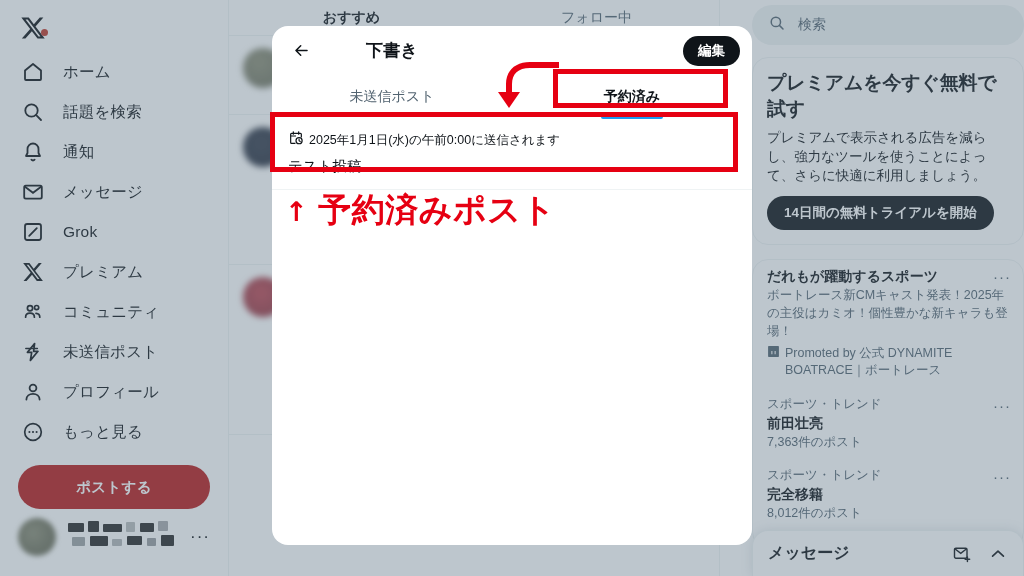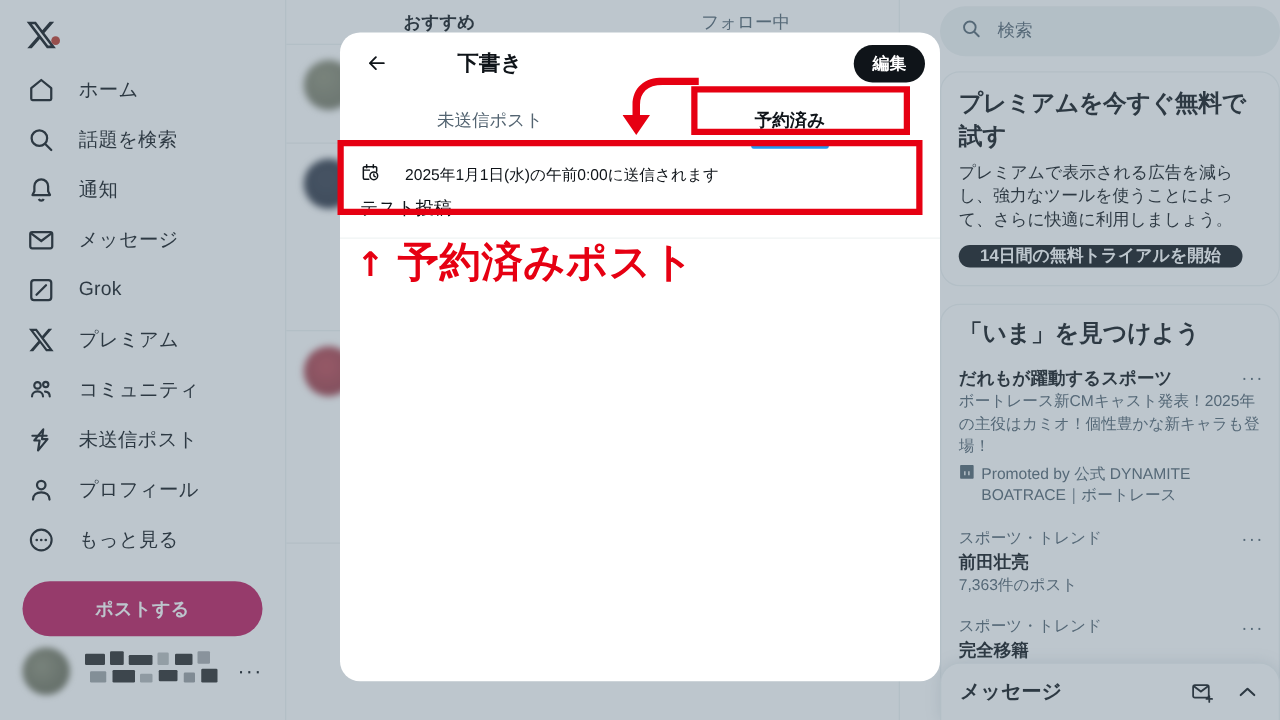--- a/index.html
+++ b/index.html
@@ -49,21 +49,21 @@
   }
   .nav-item .lbl {
     font-size: 15.5px;
     color: #0f1419;
     letter-spacing: 0.2px;
     white-space: nowrap;
   }
   .post-btn {
     margin: 13px 10px 0 10px;
     height: 44px;
-    background: #be185d;
+    background: #b91c1c;
     color: #ffffff;
     border-radius: 9999px;
     display: flex; align-items: center; justify-content: center;
     font-size: 14.5px; font-weight: bold;
     letter-spacing: 0.3px;
   }
   .acct-row {
     position: absolute; left: 8px; bottom: 10px;
     width: 212px; height: 58px;
     display: flex; align-items: center; gap: 10px;
@@ -141,21 +141,21 @@
   .search-box .ph { font-size: 14px; color: #536471; }
   .promo-card {
     border: 1px solid #eff3f4; border-radius: 16px;
     padding: 12px 14px 14px 14px;
     margin-bottom: 14px;
   }
   .promo-title { font-size: 19px; font-weight: bold; color: #0f1419; margin-bottom: 6px; letter-spacing: -0.2px; }
   .promo-body { font-size: 13.5px; color: #0f1419; line-height: 1.42; margin-bottom: 11px; }
   .promo-btn {
     display: inline-flex; align-items: center; justify-content: center;
-    height: 18px; padding: 0 17px;
+    height: 34px; padding: 0 17px;
     background: #0f1419; color: #ffffff;
     border-radius: 9999px;
     font-size: 13.5px; font-weight: bold;
   }
   .trend-card { border: 1px solid #eff3f4; border-radius: 16px; }
   .trend-head {
     font-size: 19px; font-weight: bold; color: #0f1419;
     padding: 10px 14px 6px 14px;
   }
   .trend-item { padding: 7px 14px 9px 14px; position: relative; }
@@ -224,21 +224,21 @@
   .mtab.active::after {
     content: ""; position: absolute; bottom: 0;
     height: 4px; width: 62px; border-radius: 9999px;
     background: #1d9bf0;
   }
   .draft-row {
     padding: 11px 16px 13px 16px;
     border-bottom: 1px solid #eff3f4;
   }
   .sched-line {
-    display: flex; align-items: center; gap: 20px;
+    display: flex; align-items: center; gap: 5px;
     margin-bottom: 6px;
   }
   .sched-text { font-size: 12.5px; color: #0f1419; }
   .draft-body { font-size: 14.5px; color: #0f1419; line-height: 1.4; }
 
   
   .anno { position: absolute; z-index: 20; }
   .box-tab {
     left: 553px; top: 69px;
     width: 175px; height: 39px;
@@ -441,21 +441,20 @@
         <span class="ph">検索</span>
       </div>
 
       <div class="promo-card">
         <div class="promo-title">プレミアムを今すぐ無料で試す</div>
         <div class="promo-body">プレミアムで表示される広告を減らし、強力なツールを使うことによって、さらに快適に利用しましょう。</div>
         <div class="promo-btn">14日間の無料トライアルを開始</div>
       </div>
 
       <div class="trend-card">
-        <div class="trend-head">「いま」を見つけよう</div>
 
         <div class="trend-item">
           <div class="trend-name">だれもが躍動するスポーツ</div>
           <div class="trend-sub">ボートレース新CMキャスト発表！2025年の主役はカミオ！個性豊かな新キャラも登場！</div>
           <div class="trend-promo">
             <span>
               <svg width="13" height="13" viewBox="0 0 24 24" style="vertical-align:-1px">
                   <path fill="#536471" d="M20.75 2H3.25A1.25 1.25 0 0 0 2 3.25v17.5A1.25 1.25 0 0 0 3.25 22h17.5A1.25 1.25 0 0 0 22 20.75V3.25A1.25 1.25 0 0 0 20.75 2zM10 17H8v-6h2zm6 0h-2v-6h2z"></path>
                 </svg>
             </span>

